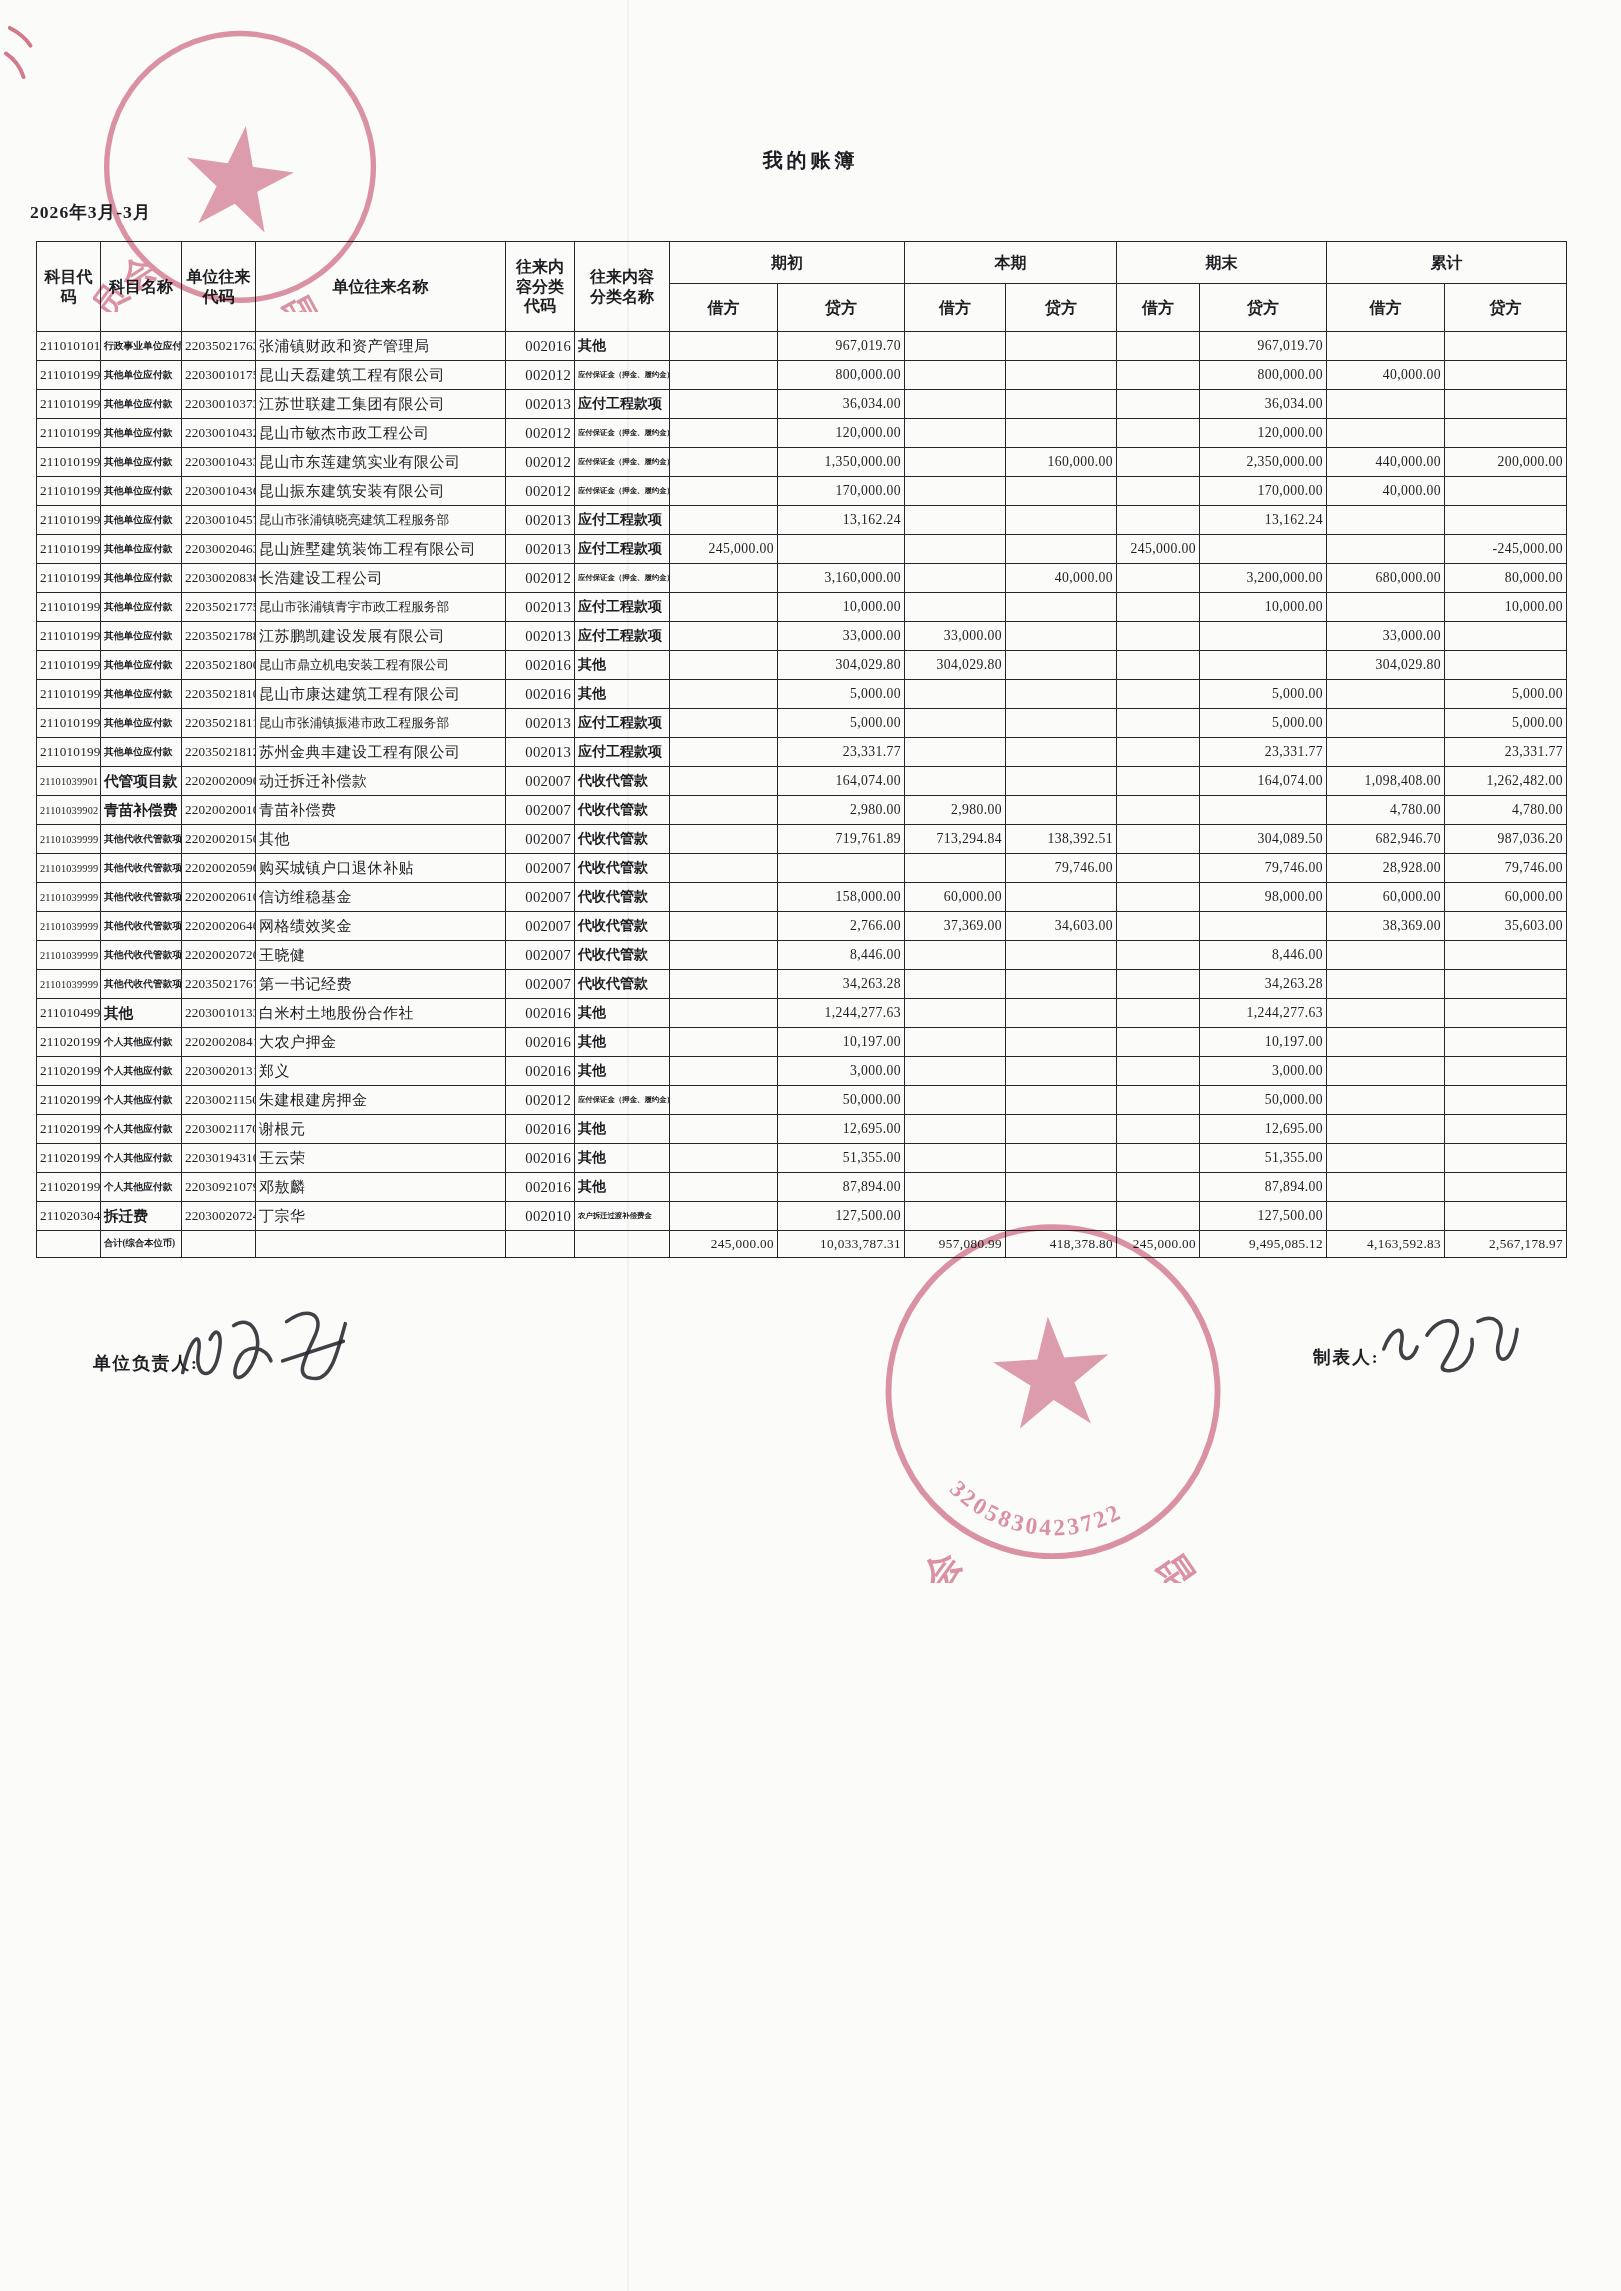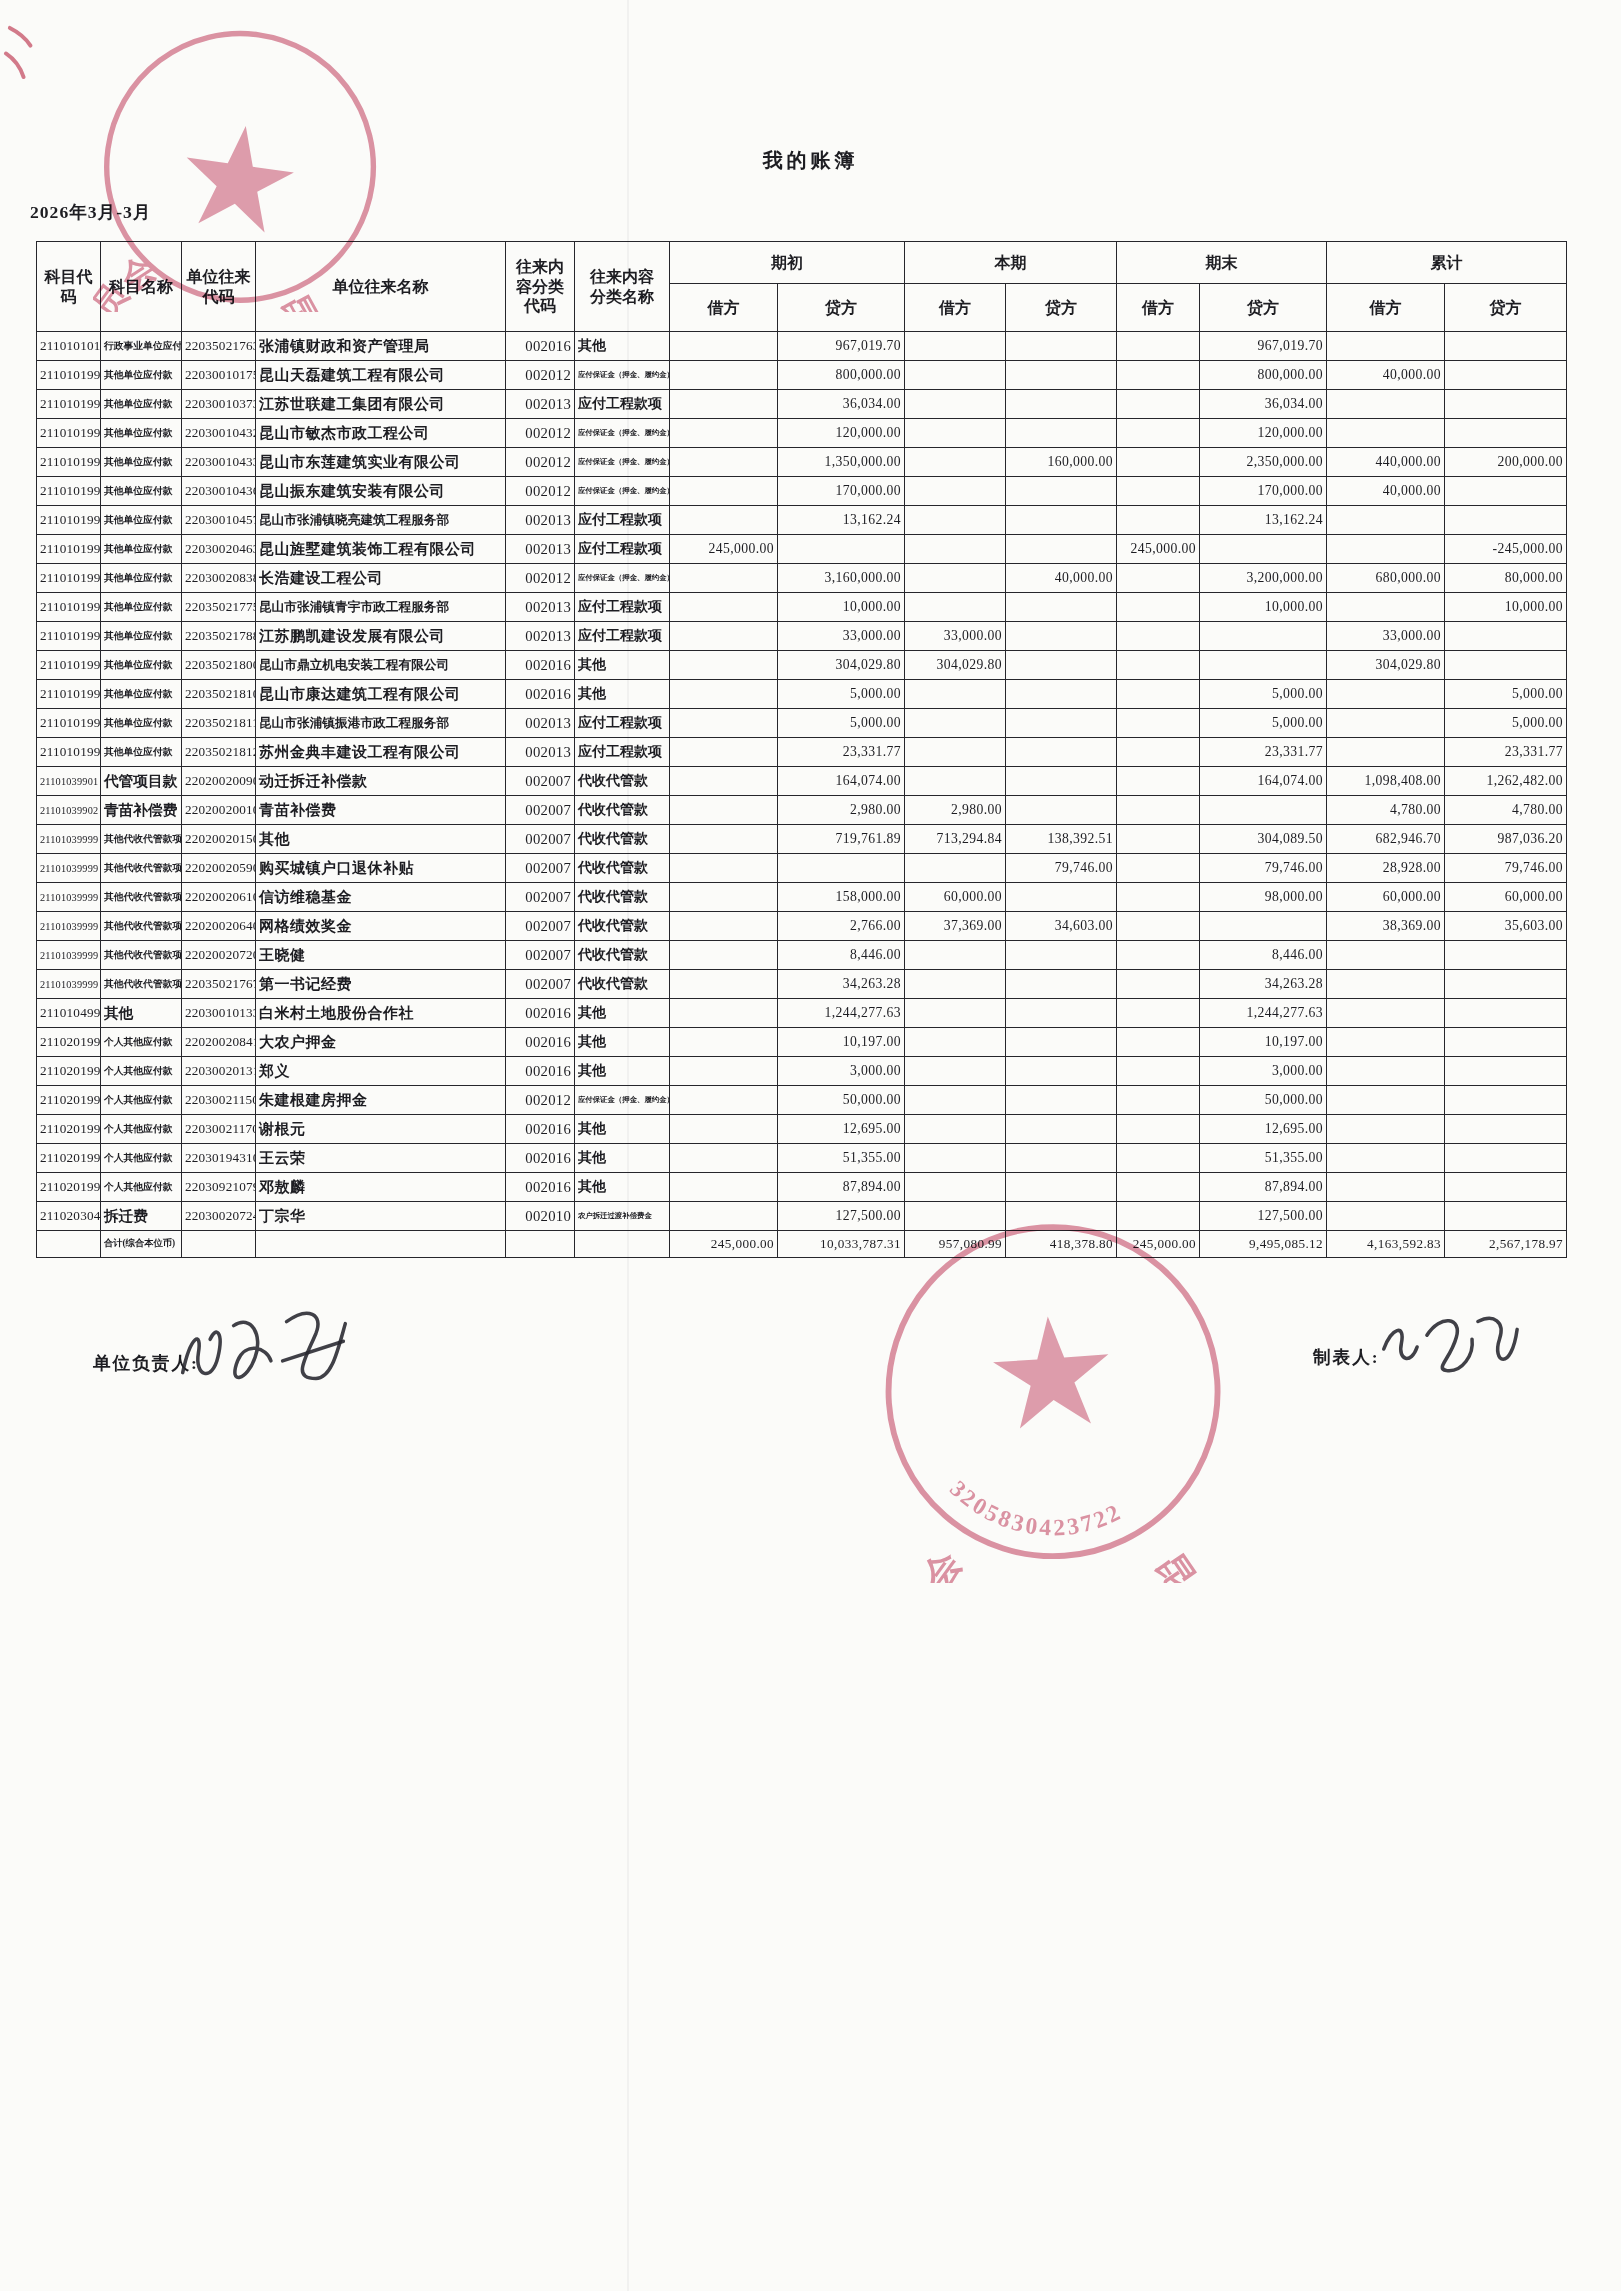--- a/index.html
+++ b/index.html
@@ -20,21 +20,21 @@
   .ledger th,.ledger td{border:1.5px solid #26262c; overflow:hidden; vertical-align:middle;}
   .ledger thead th{font-weight:700; font-size:16px; text-align:center;
     white-space:pre-line; line-height:1.22; padding:2px 1px;}
   tr.grp th{height:37px;}
   tr.sub th{height:43px;}
   .ledger tbody td{height:28px; padding:0 2.9px; white-space:nowrap;}
   td.code{font-size:13.2px; padding-left:3.9px; letter-spacing:0.2px;}
   td.code.sm{font-size:10.3px;}
   td.subj{font-size:14.7px; font-weight:600; padding-left:3.9px;}
   td.subj.sm2{font-size:9.8px;}
-  td.uname{font-size:15px; font-weight:700; letter-spacing:0.5px;}
+  td.uname{font-size:15px; font-weight:400; letter-spacing:0.5px;}
   td.uname.cond{font-size:12.7px; letter-spacing:0;}
   td.ccode{font-size:14.7px; text-align:right; padding-left:3.9px; letter-spacing:0.3px;}
   td.cname{font-size:14px; font-weight:600;}
   td.cname.tiny{font-size:7.4px; font-weight:600; letter-spacing:0;}
   td.num{text-align:right; font-size:13.7px; padding-right:4.9px; letter-spacing:0.4px;}
   tr.total td{height:25.5px;}
   tr.total td.num{font-size:13.2px;}
   td.total-label{font-size:9.3px; font-weight:700; padding-left:2.9px;}
 
   .printline{position:absolute; top:1237px; left:0; width:1621px; height:23.5px;}

